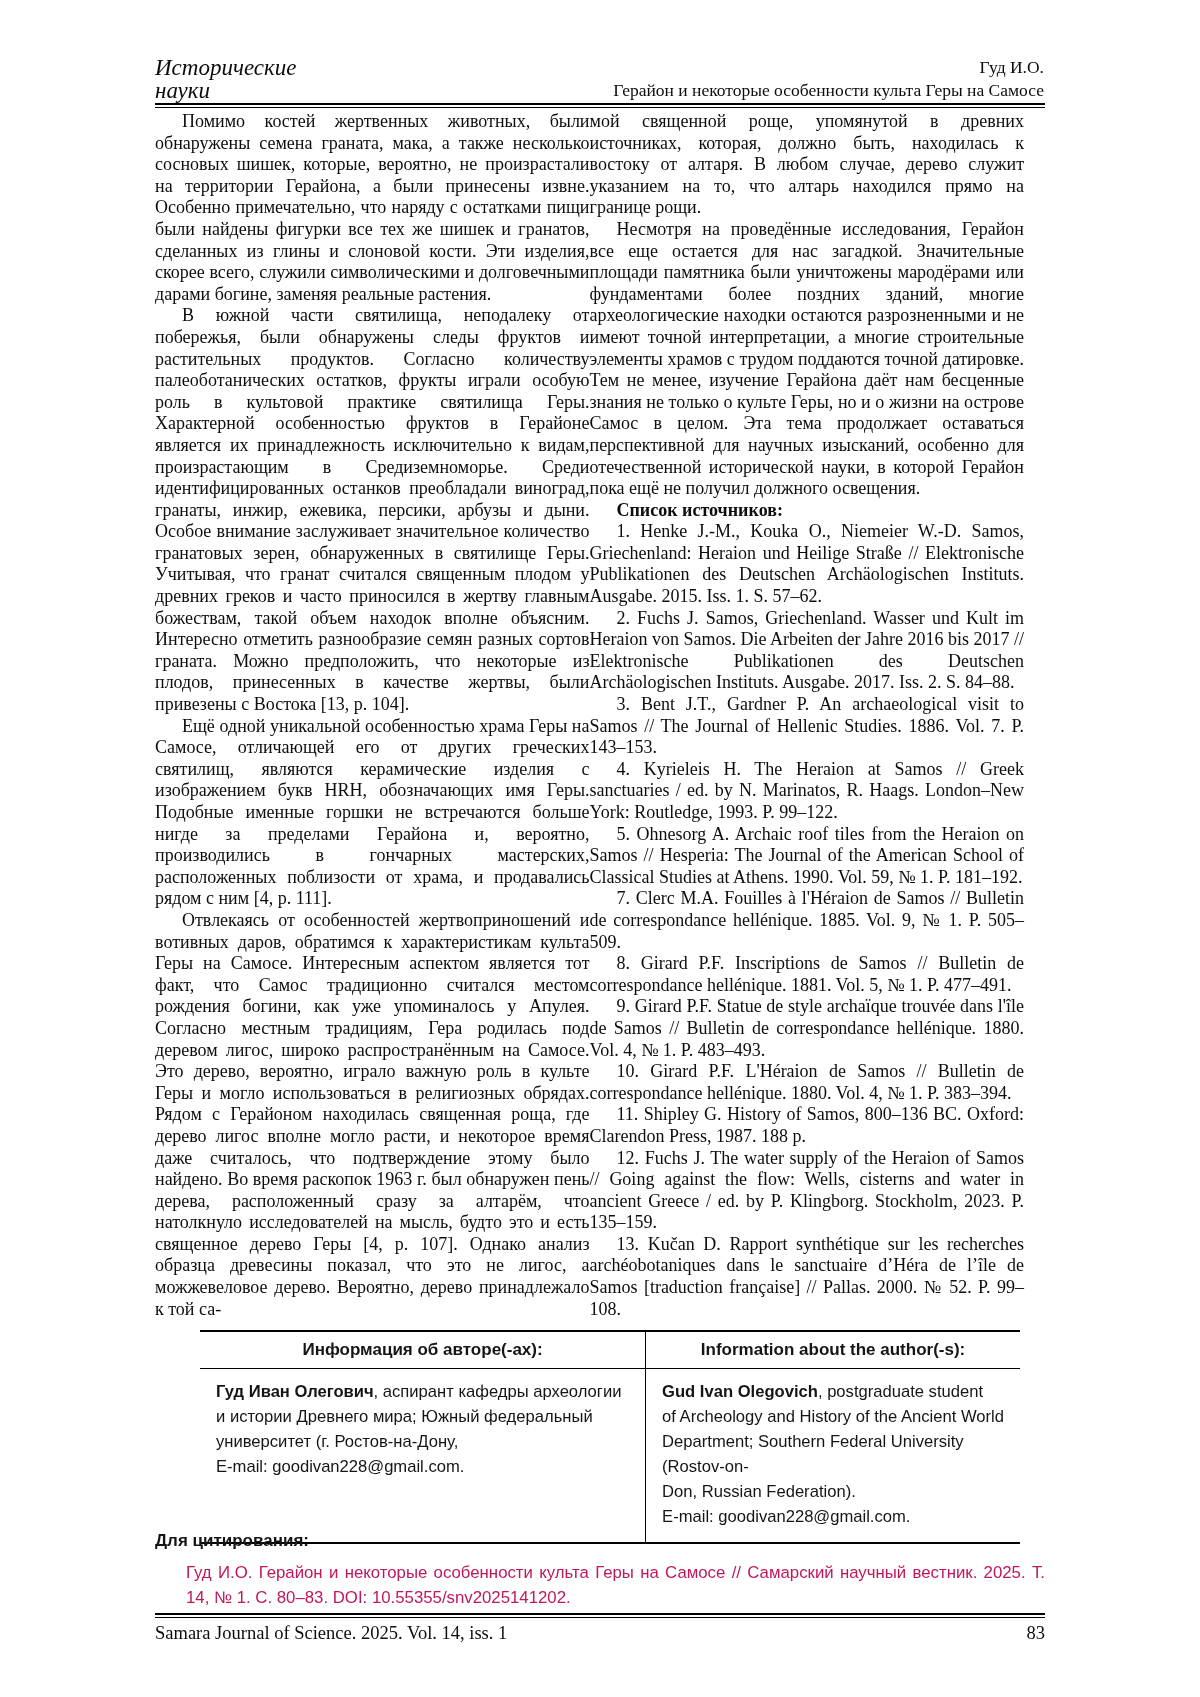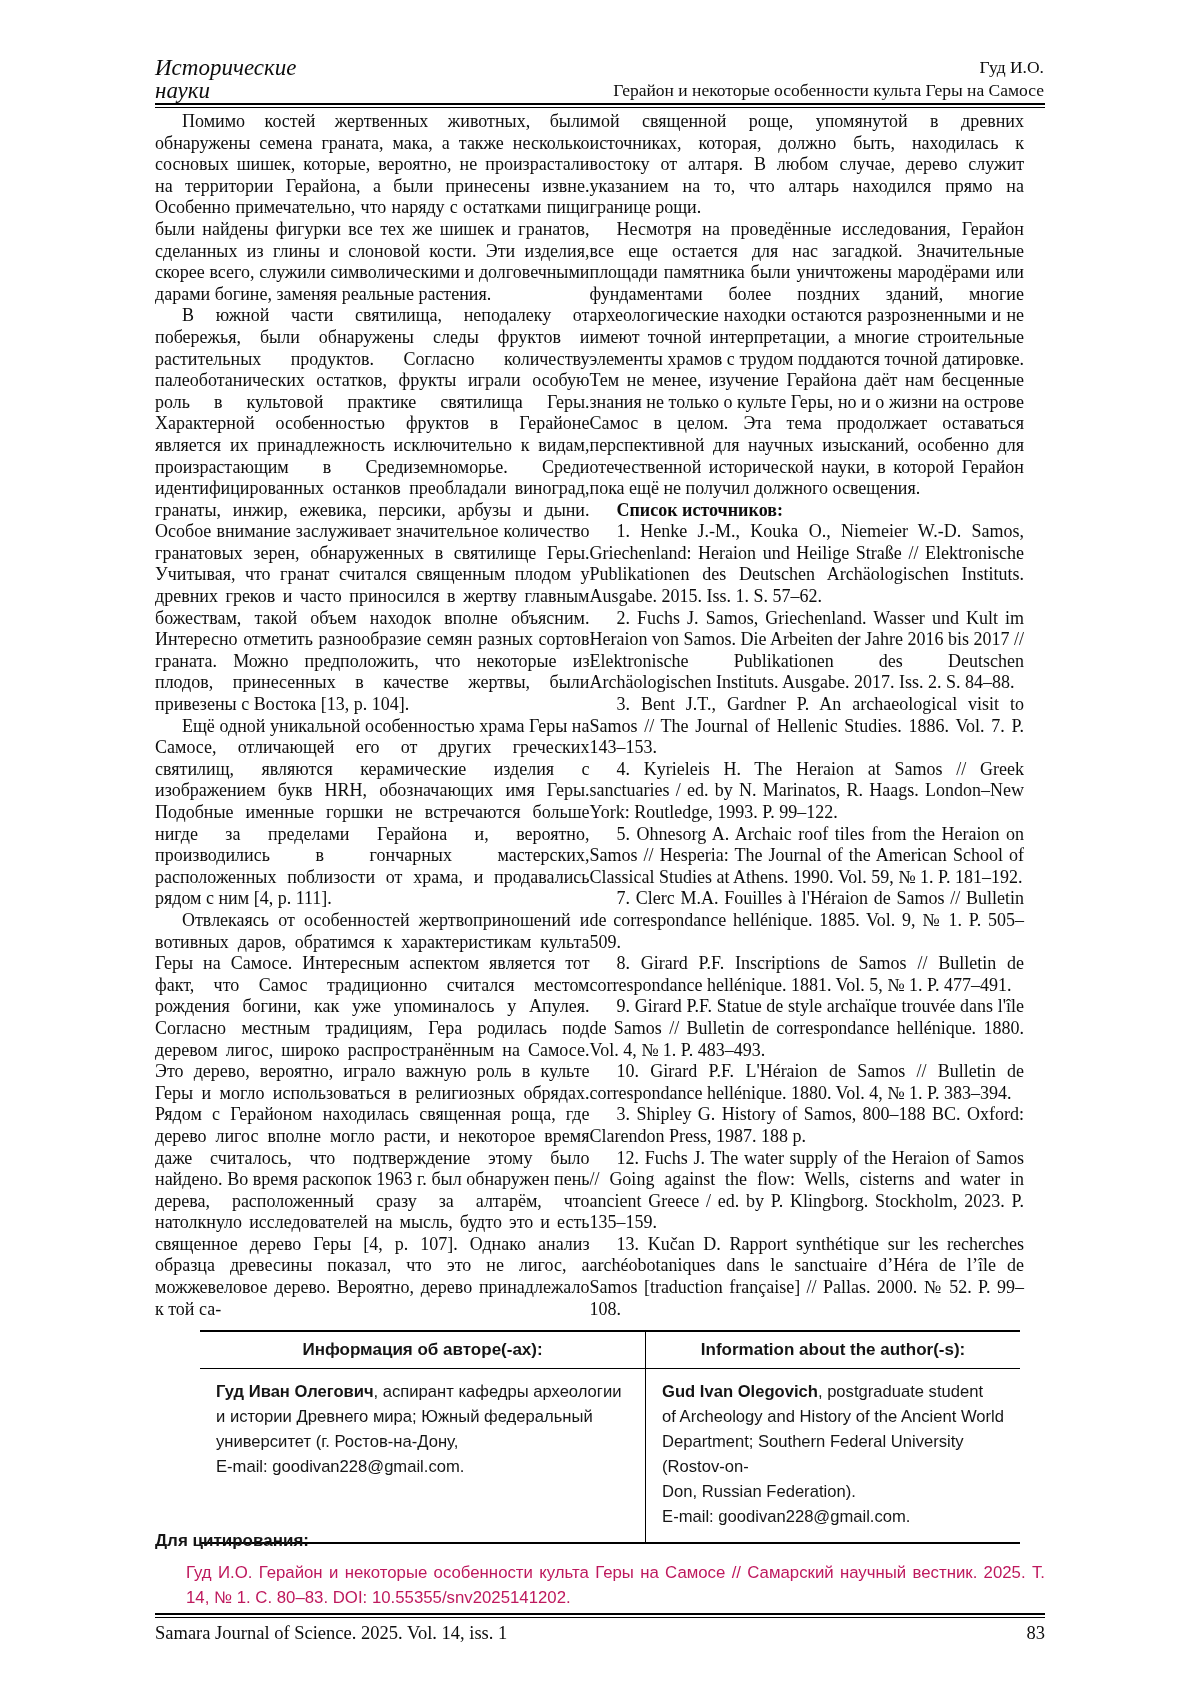--- a/index.html
+++ b/index.html
@@ -96,21 +96,21 @@
       <p class="refs-heading">Список источников:</p>
       <p>1. Henke J.-M., Kouka O., Niemeier W.-D. Samos, Griechenland: Heraion und Heilige Straße // Elektronische Publikationen des Deutschen Archäologischen Instituts. Ausgabe. 2015. Iss. 1. S. 57–62.</p>
       <p>2. Fuchs J. Samos, Griechenland. Wasser und Kult im Heraion von Samos. Die Arbeiten der Jahre 2016 bis 2017 // Elektronische Publikationen des Deutschen Archäologischen Instituts. Ausgabe. 2017. Iss. 2. S. 84–88.</p>
       <p>3. Bent J.T., Gardner P. An archaeological visit to Samos // The Journal of Hellenic Studies. 1886. Vol. 7. P. 143–153.</p>
       <p>4. Kyrieleis H. The Heraion at Samos // Greek sanctuaries / ed. by N. Marinatos, R. Haags. London–New York: Routledge, 1993. P. 99–122.</p>
       <p>5. Ohnesorg A. Archaic roof tiles from the Heraion on Samos // Hesperia: The Journal of the American School of Classical Studies at Athens. 1990. Vol. 59, № 1. P. 181–192.</p>
       <p>7. Clerc M.A. Fouilles à l'Héraion de Samos // Bulletin de correspondance hellénique. 1885. Vol. 9, № 1. P. 505–509.</p>
       <p>8. Girard P.F. Inscriptions de Samos // Bulletin de correspondance hellénique. 1881. Vol. 5, № 1. P. 477–491.</p>
       <p>9. Girard P.F. Statue de style archaïque trouvée dans l'île de Samos // Bulletin de correspondance hellénique. 1880. Vol. 4, № 1. P. 483–493.</p>
       <p>10. Girard P.F. L'Héraion de Samos // Bulletin de correspondance hellénique. 1880. Vol. 4, № 1. P. 383–394.</p>
-      <p>3. Shipley G. History of Samos, 800–188 BC. Oxford: Clarendon Press, 1987. 188 p.</p>
+      <p>11. Shipley G. History of Samos, 800–136 BC. Oxford: Clarendon Press, 1987. 188 p.</p>
       <p>12. Fuchs J. The water supply of the Heraion of Samos // Going against the flow: Wells, cisterns and water in ancient Greece / ed. by P. Klingborg. Stockholm, 2023. P. 135–159.</p>
       <p>13. Kučan D. Rapport synthétique sur les recherches archéobotaniques dans le sanctuaire d’Héra de l’île de Samos [traduction française] // Pallas. 2000. № 52. P. 99–108.</p>
     </div>
   </div>
 
   <div class="author-table">
     <div class="t-row t-head">
       <div class="t-cell t-cell-ru">Информация об авторе(-ах):</div>
       <div class="t-cell t-cell-en">Information about the author(-s):</div>
     </div>

